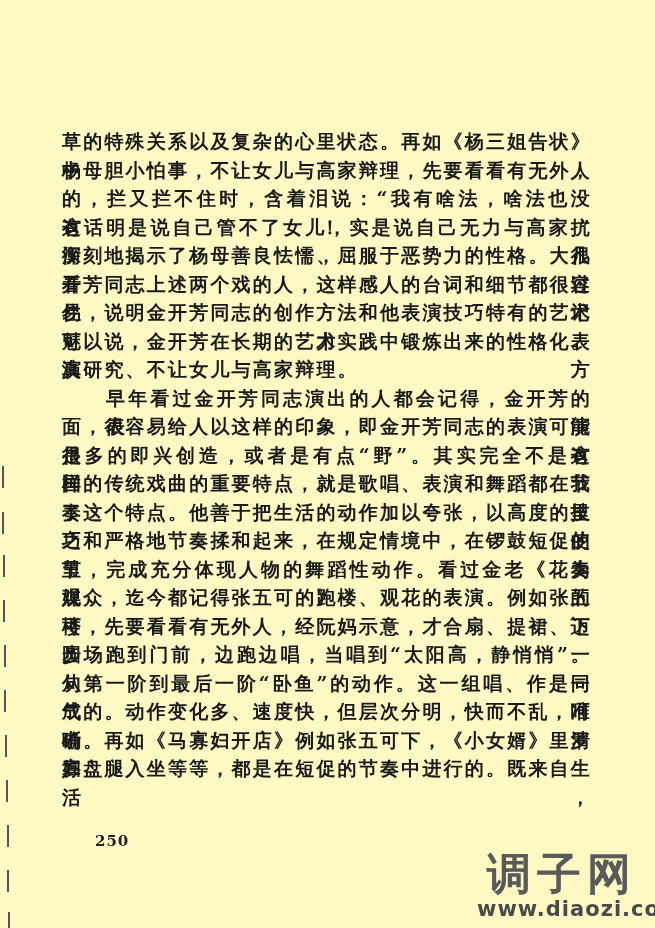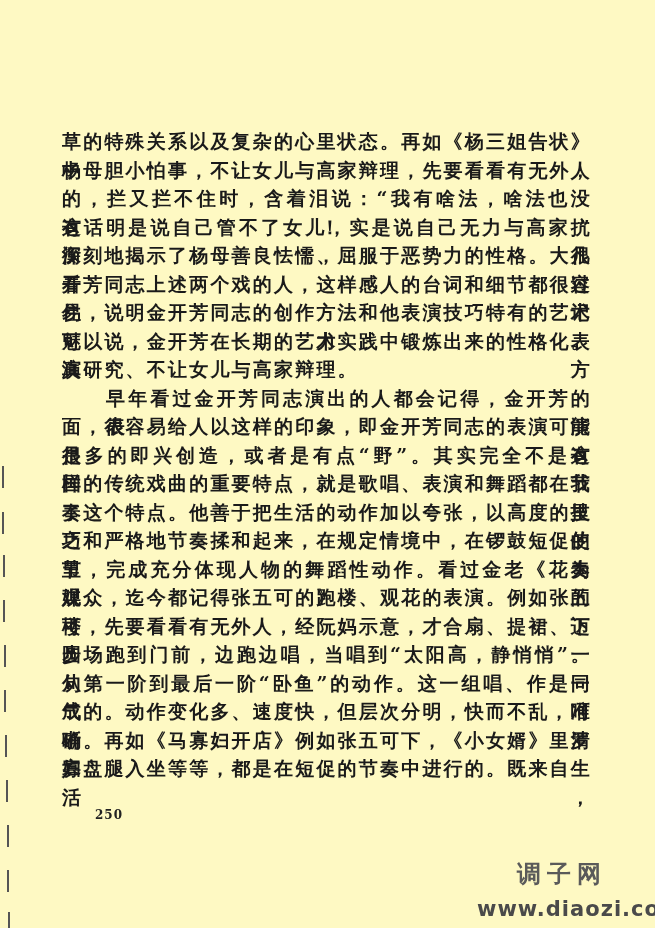--- a/index.html
+++ b/index.html
@@ -38,22 +38,22 @@
     }
     .line.justify {
       text-align: justify;
       text-align-last: justify;
       white-space: normal;
     }
     .line.indent { padding-left: 44px; }
     .page-number {
       position: absolute;
       left: 95px;
-      top: 808px;
-      font-size: 12px;
+      top: 832px;
+      font-size: 15px;
       font-weight: bold;
       font-family: "DejaVu Serif", serif;
       color: #222;
       letter-spacing: 1px;
     }
     .margin-marks {
       position: absolute;
       left: 0; top: 0;
       width: 12px; height: 928px;
     }
@@ -65,21 +65,21 @@
     .watermark {
       position: absolute;
       right: 8px;
       bottom: 6px;
       width: 170px;
       text-align: center;
       color: #555;
     }
     .watermark .wm-title {
       font-family: "DejaVu Sans", sans-serif;
-      font-size: 24px;
+      font-size: 44px;
       font-weight: bold;
       letter-spacing: 6px;
       line-height: 44px;
       color: #5a5a5a;
     }
     .watermark .wm-url {
       font-family: "DejaVu Sans", sans-serif;
       font-size: 21px;
       font-weight: bold;
       letter-spacing: 1px;

